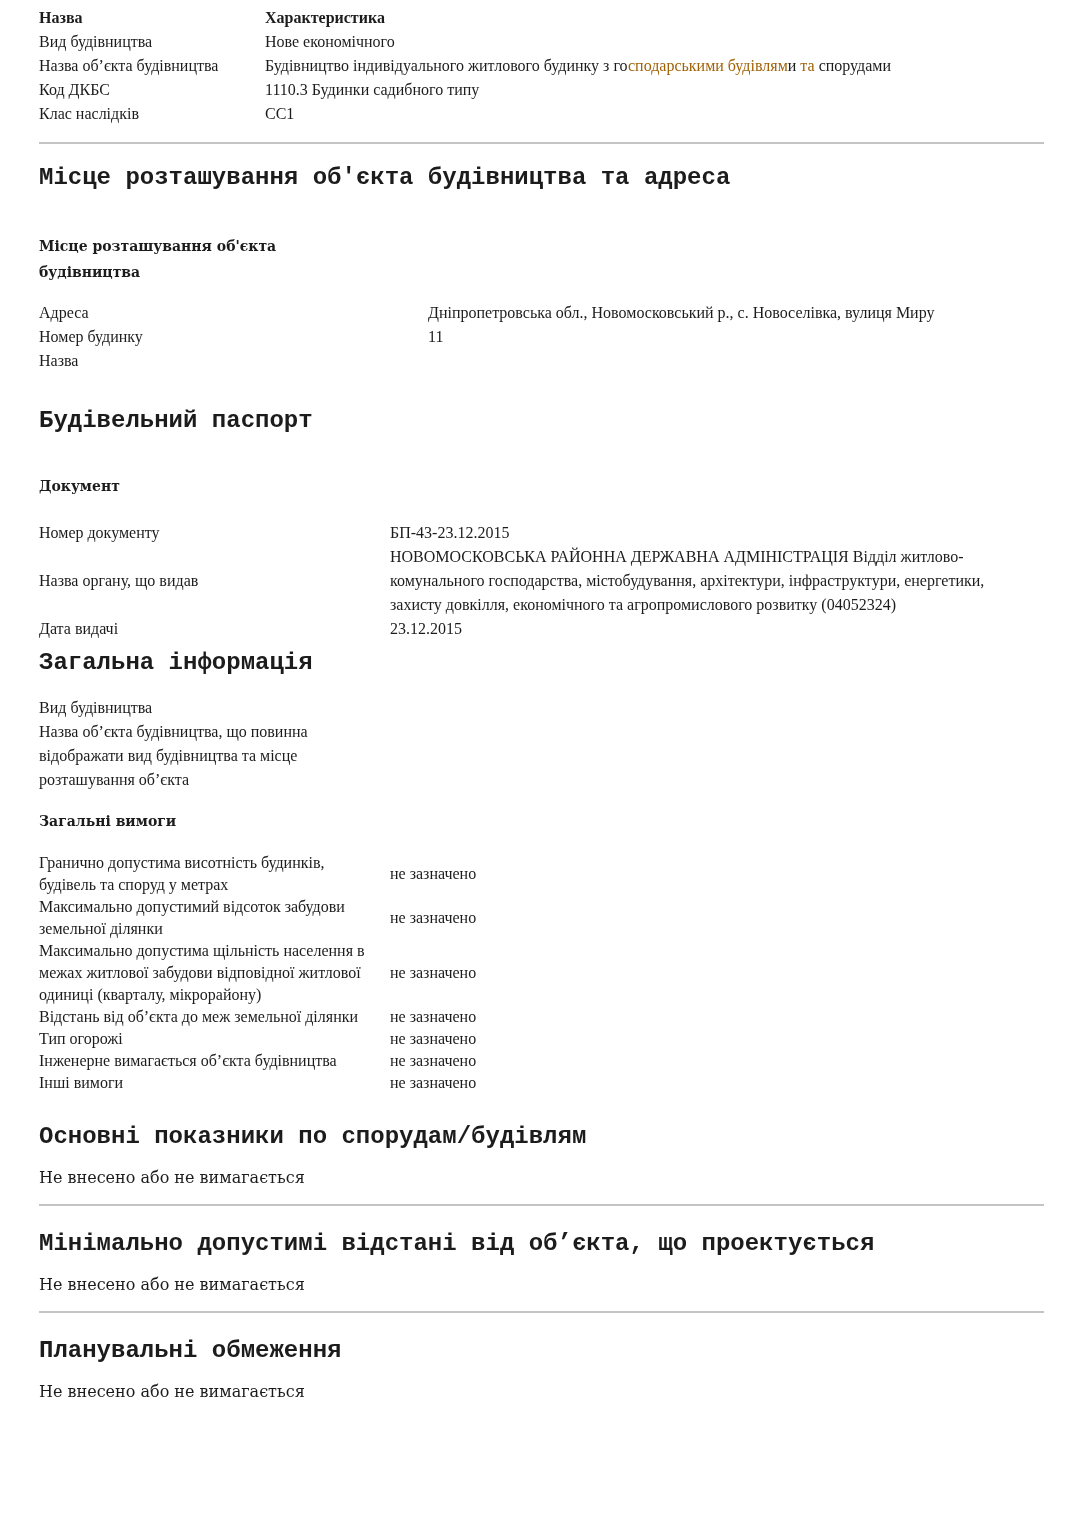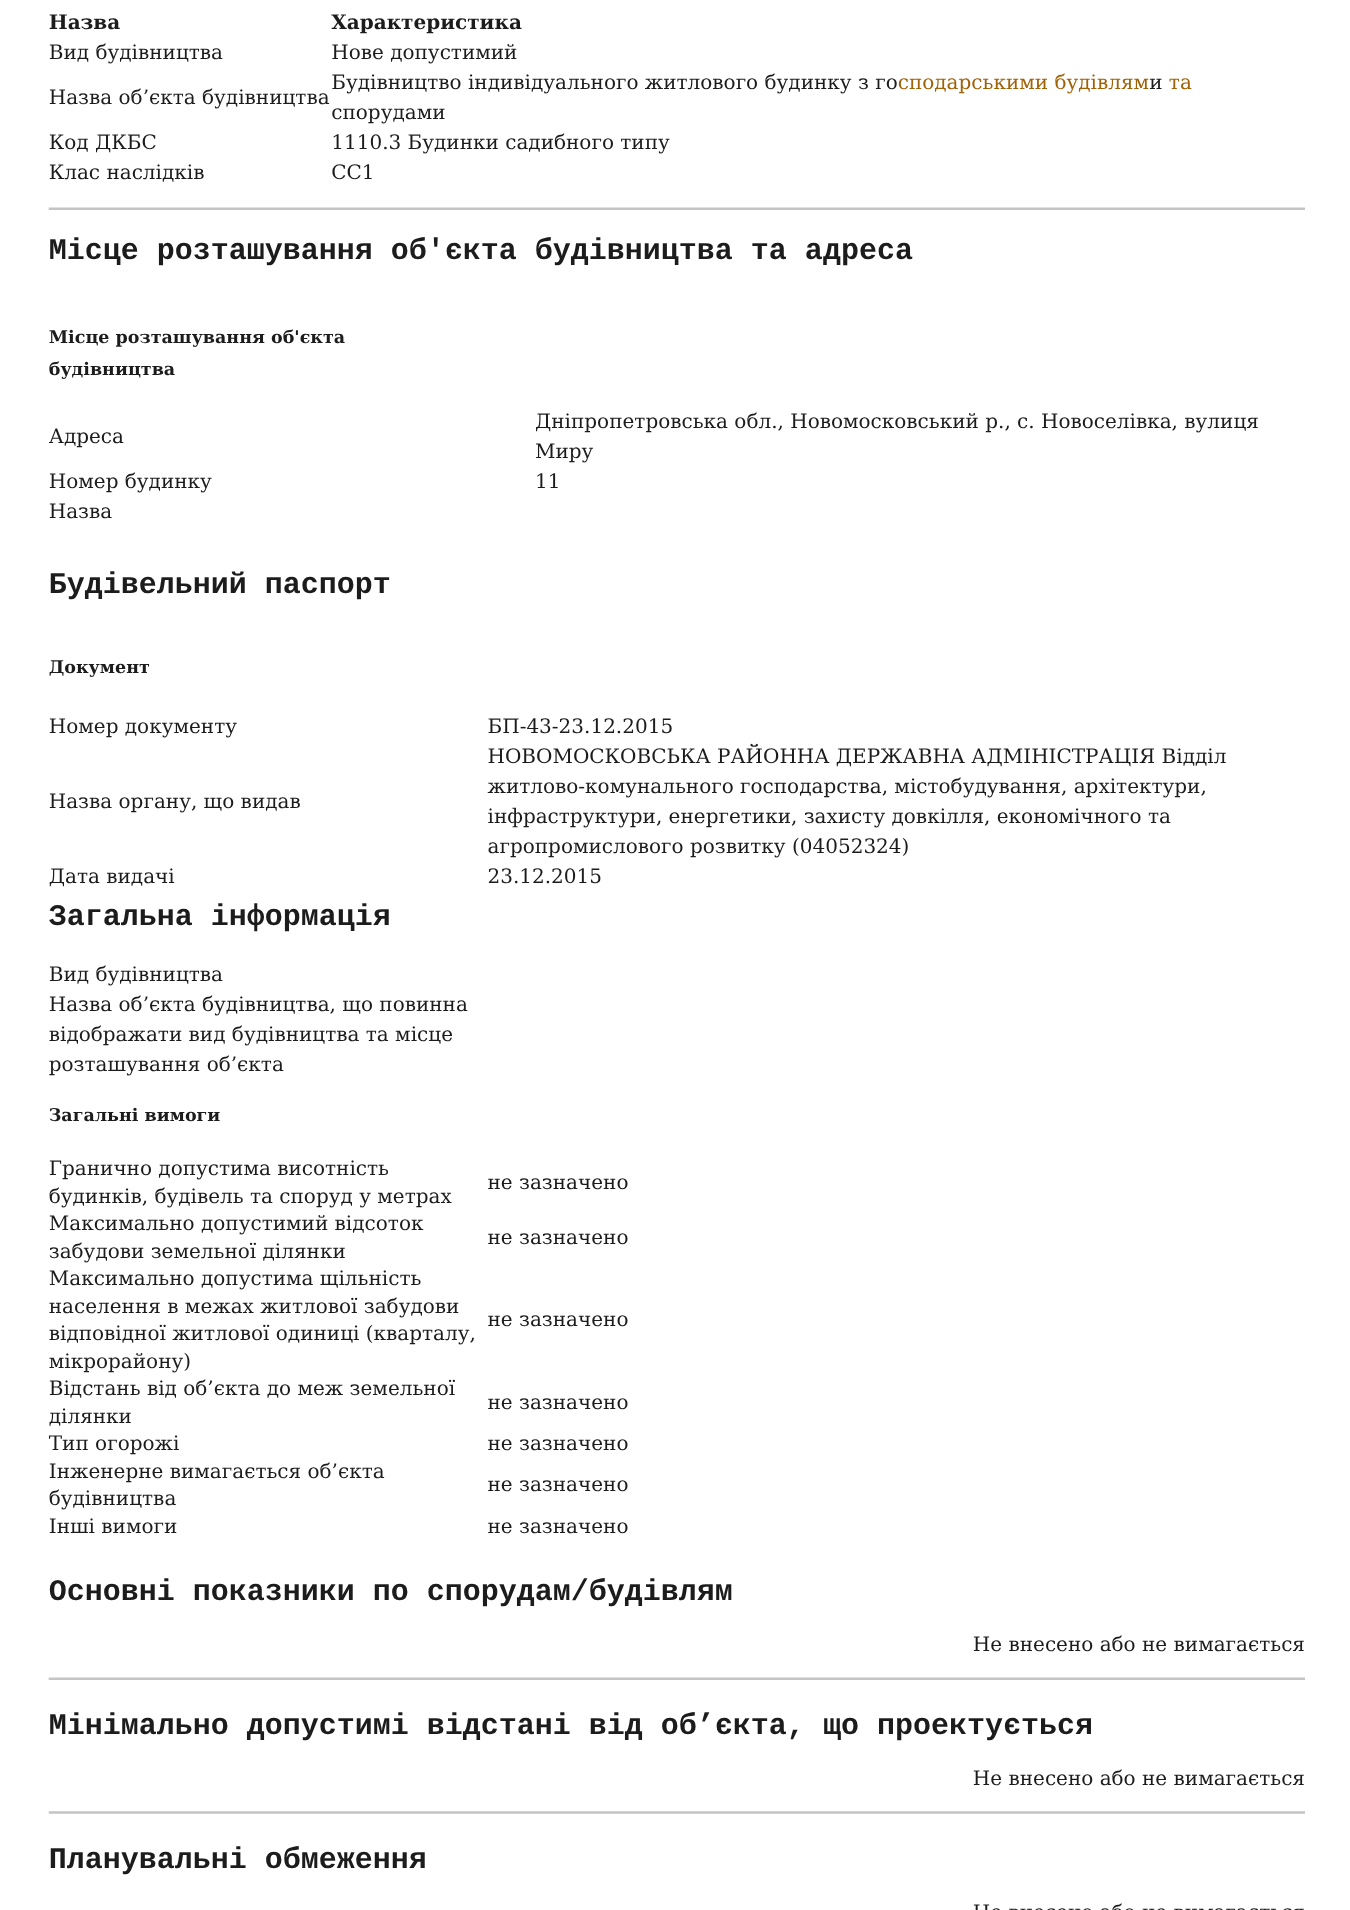--- a/index.html
+++ b/index.html
@@ -20,21 +20,21 @@
     padding: 6px 36px 0 39px;
   }
   
   .kv {
     display: grid;
   }
   .kv .row {
     display: grid;
     align-items: center;
   }
-  .kv .cell { min-height: 24px; }
+  .kv .cell { min-height: 24px; font-family: Liberation Serif, serif; }
   .cols-props .row   { grid-template-columns: 226px 1fr; }
   .cols-addr  .row   { grid-template-columns: 389px 1fr; }
   .cols-doc   .row   { grid-template-columns: 351px 1fr; }
   .bold { font-weight: bold; }
   .muted { color: #a16207; }
   .wrap-745 { max-width: 745px; }
   .wrap-616 { max-width: 616px; }
   .wrap-650 { max-width: 650px; }
   .wrap-345 { max-width: 345px; }
   
@@ -64,36 +64,36 @@
   .tbl-addr    { margin-top: 16px; }
   .h1-passport { margin-top: 34px; }
   .h2-document { margin-top: 39px; }
   .tbl-doc     { margin-top: 22px; }
   .h1-info     { margin-top: 8px; }
   .tbl-info    { margin-top: 20px; }
   .h2-req      { margin-top: 16px; }
   .tbl-req     { margin-top: 18px; line-height: 22px; }
   .tbl-req .cell { min-height: 22px; }
   .h1-bottom   { margin-top: 29px; }
-  .note        { margin: 16px 0 0 0; text-align: right; }
+  .note        { margin: 16px 0 0 0; }
   .hr-bottom   { margin-top: 14px; }
 </style>
 </head>
 <body>
 
 <div class="page">
 
   <div class="kv cols-props">
     <div class="row">
       <div class="cell bold">Назва</div>
       <div class="cell bold">Характеристика</div>
     </div>
     <div class="row">
       <div class="cell">Вид будівництва</div>
-      <div class="cell">Нове допустимий</div>
+      <div class="cell">Нове економічного</div>
     </div>
     <div class="row">
       <div class="cell">Назва об’єкта будівництва</div>
       <div class="cell wrap-745"><span>Будівництво індивідуального житлового будинку з го</span><span class="muted">сподарськими будівлям</span><span>и</span><span class="muted"> та</span><span> спорудами</span></div>
     </div>
     <div class="row">
       <div class="cell">Код ДКБС</div>
       <div class="cell">1110.3 Будинки садибного типу</div>
     </div>
     <div class="row">

